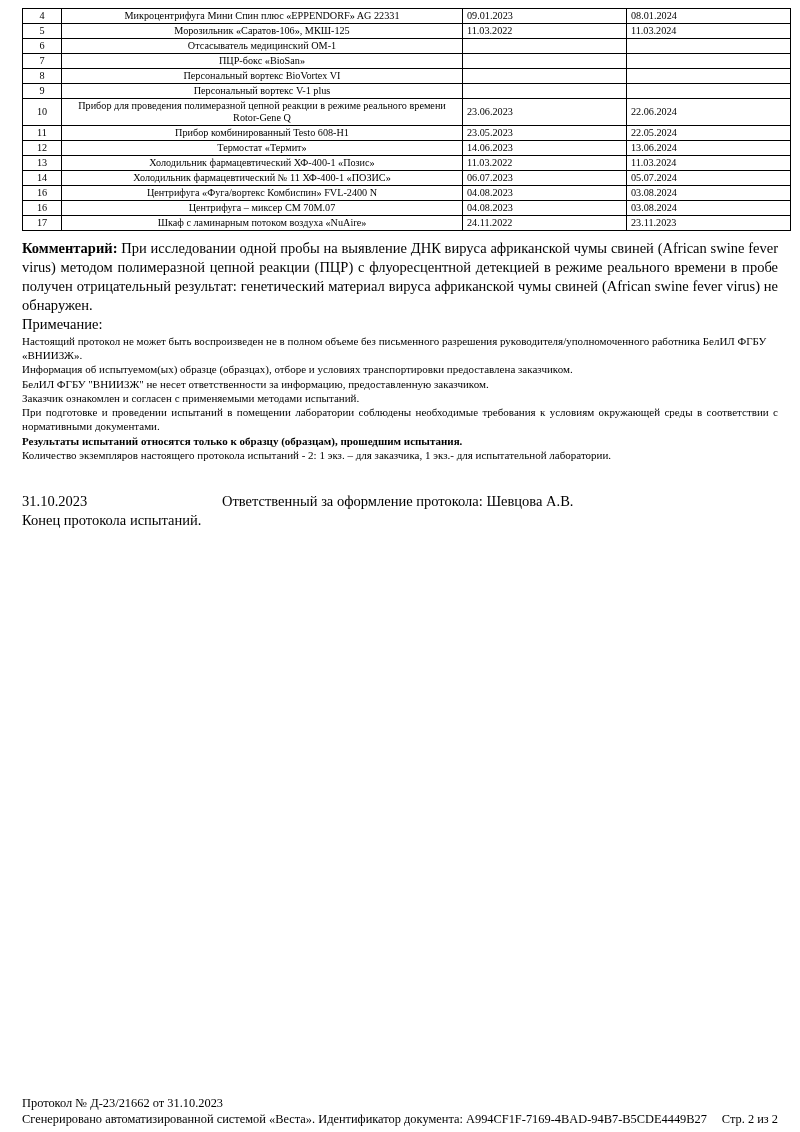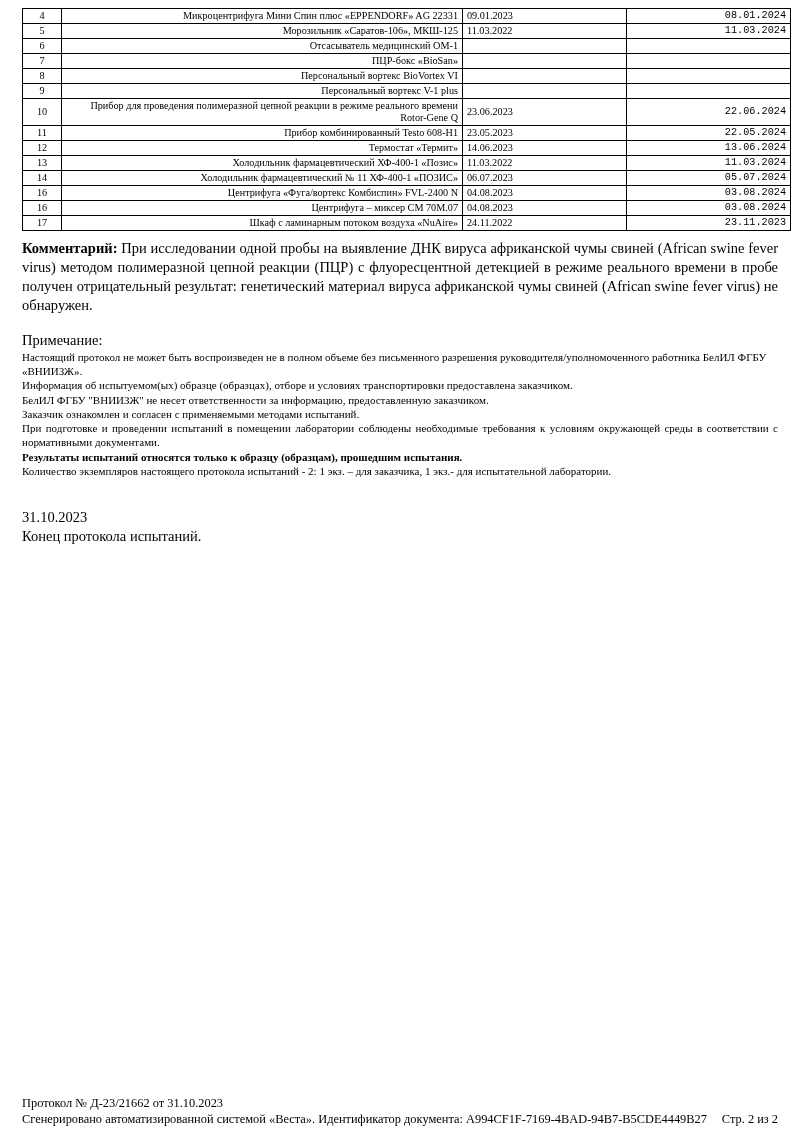--- a/index.html
+++ b/index.html
@@ -35,43 +35,41 @@
     border: 1px solid #000;
     padding: 1px 4px;
     vertical-align: middle;
   }
   td.c-num {
     width: 30px;
     text-align: center;
   }
   td.c-name {
     width: 392px;
-    text-align: right;
+    text-align: center;
   }
   td.c-d1 {
     width: 155px;
     text-align: left;
   }
   td.c-d2 {
     width: 155px;
-    text-align: right;
-    font-family: Liberation Mono, monospace;
+    text-align: left;
   }
 
   
   .comment-block {
     margin-top: 8px;
     font-size: 14.5px;
     line-height: 1.30;
     text-align: justify;
   }
   .comment-block b { font-weight: bold; }
 
   .note-head {
-    margin-top: 16px;
     font-size: 14.5px;
     line-height: 1.30;
   }
   .note-line {
     font-size: 11px;
     line-height: 1.30;
   }
   .note-line.justify { text-align: justify; }
   .note-line.bold { font-weight: bold; }
 
@@ -207,20 +205,21 @@
   <div class="note-line">Настоящий протокол не может быть воспроизведен не в полном объеме без письменного разрешения руководителя/уполномоченного работника БелИЛ ФГБУ «ВНИИЗЖ».</div>
   <div class="note-line">Информация об испытуемом(ых) образце (образцах), отборе и условиях транспортировки предоставлена заказчиком.</div>
   <div class="note-line">БелИЛ ФГБУ "ВНИИЗЖ" не несет ответственности за информацию, предоставленную заказчиком.</div>
   <div class="note-line">Заказчик ознакомлен и согласен с применяемыми методами испытаний.</div>
   <div class="note-line justify">При подготовке и проведении испытаний в помещении лаборатории соблюдены необходимые требования к условиям окружающей среды в соответствии с нормативными документами.</div>
   <div class="note-line bold">Результаты испытаний относятся только к образцу (образцам), прошедшим испытания.</div>
   <div class="note-line justify">Количество экземпляров настоящего протокола испытаний - 2: 1 экз. – для заказчика, 1 экз.- для испытательной лаборатории.</div>
 
   <div class="sign-row">
     <div class="sign-date">31.10.2023</div>
+    <div class="sign-resp">Ответственный за оформление протокола: Шевцова А.В.</div>
   </div>
   <div class="end-line">Конец протокола испытаний.</div>
 
   <div class="footer">
     <div class="f1">Протокол № Д-23/21662 от 31.10.2023</div>
     <div class="f2">
       <div class="gen">Сгенерировано автоматизированной системой «Веста». Идентификатор документа: A994CF1F-7169-4BAD-94B7-B5CDE4449B27</div>
       <div class="pg">Стр. 2 из 2</div>
     </div>
   </div>

